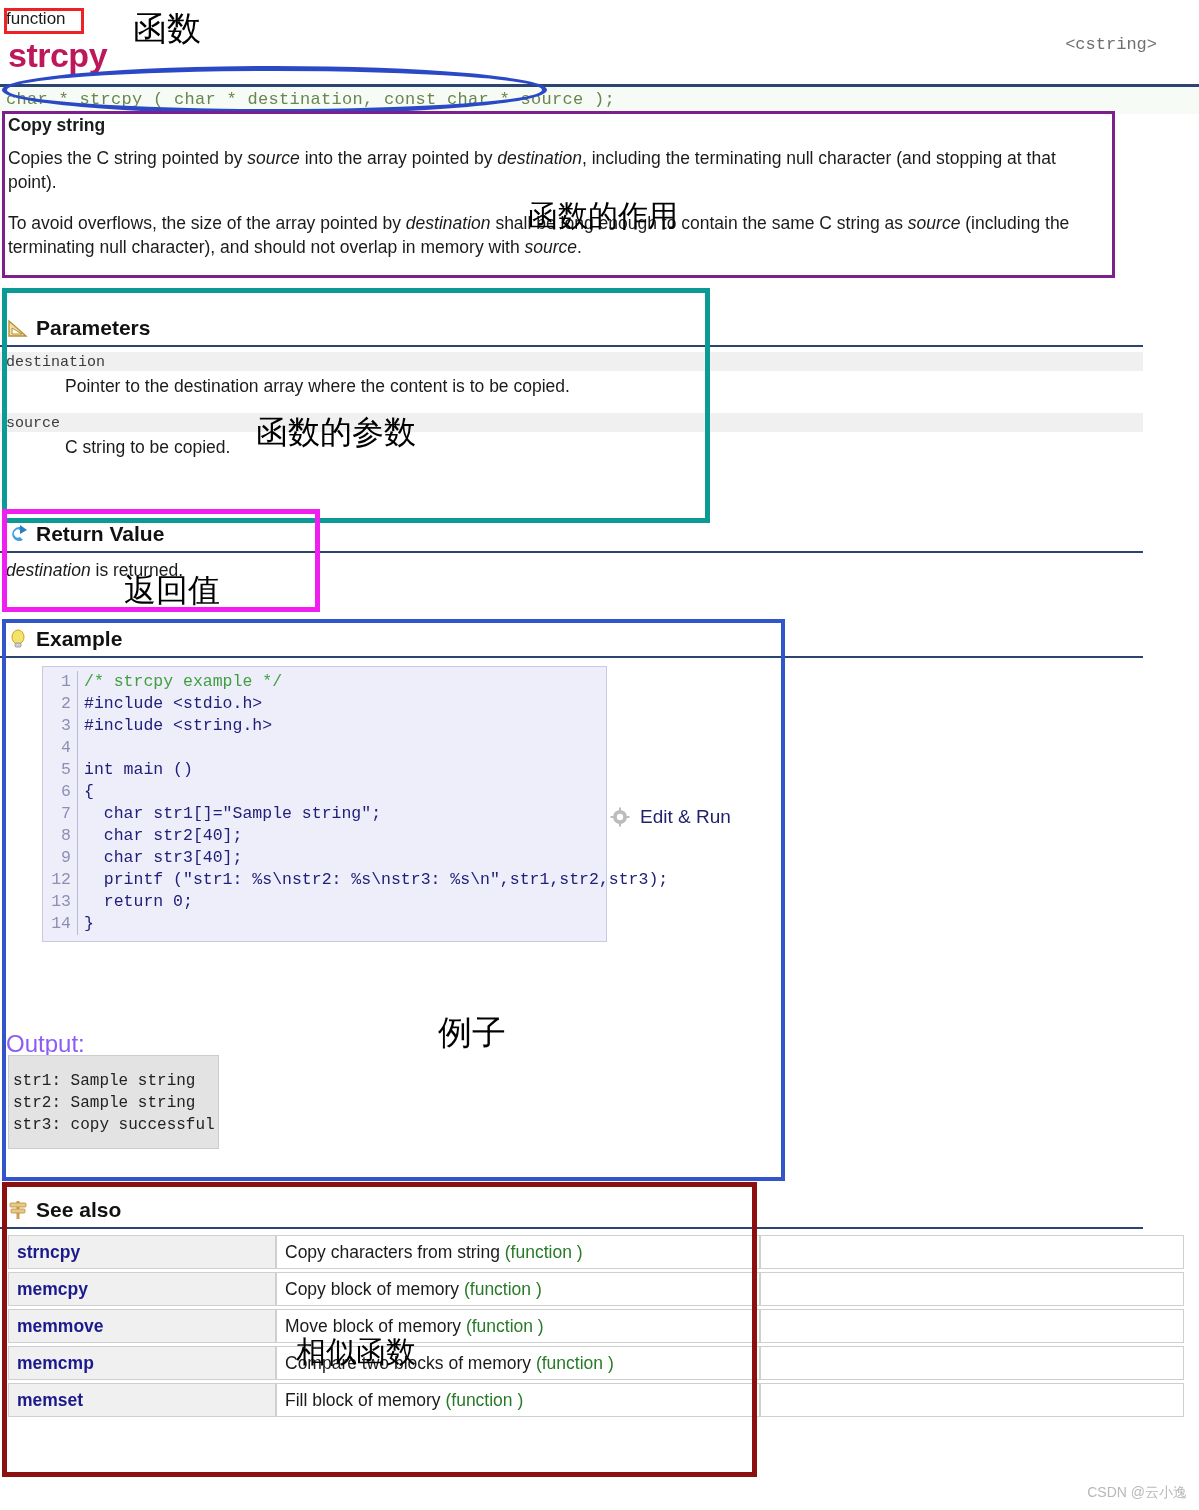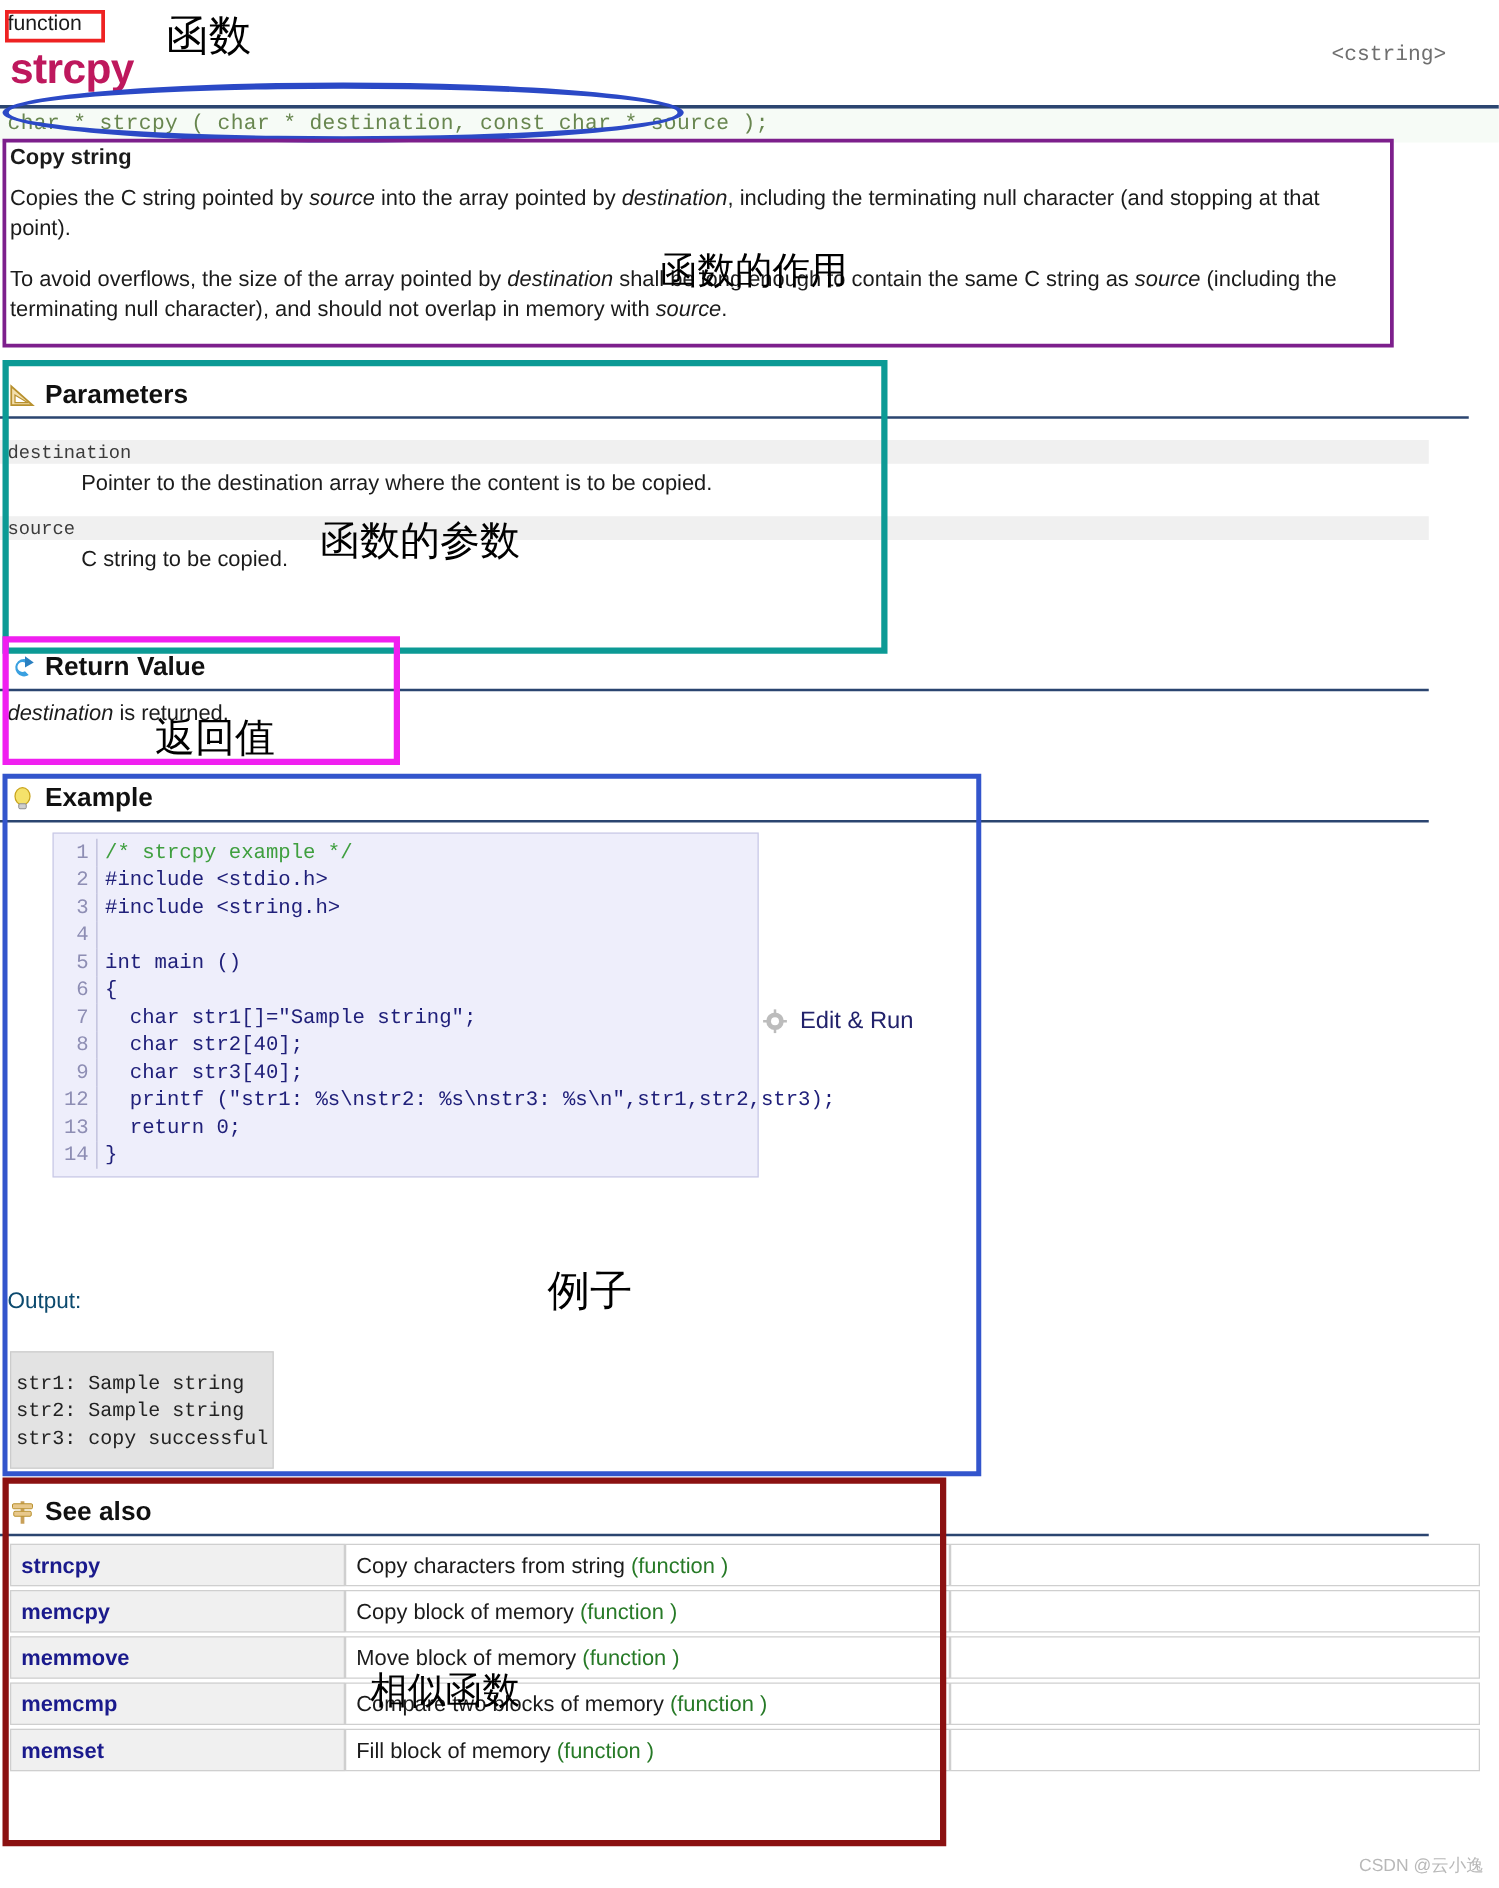--- a/index.html
+++ b/index.html
@@ -173,36 +173,35 @@
     font-size: 19px;
     color: #22226b;
   }
   .gear {
     width: 20px; height: 20px;
   }
 
   .output-label {
     position: absolute;
     left: 6px; top: 1030px;
-    font-size: 18px;
-    color: #0c4a6e;
+    font-size: 24px;
+    color: #8b5cf6;
   }
   .output-box {
     position: absolute;
     left: 8px; top: 1055px;
     width: 201px;
     background: #e3e3e3;
     border: 1px solid #cccccc;
     padding: 14px 4px 12px 4px;
     font-family: "Liberation Mono", monospace;
     font-size: 16px;
     line-height: 22px;
     color: #222;
     white-space: pre;
-    margin-top: 26px;
   }
 
   
   .seealso-table {
     position: absolute;
     left: 8px; top: 1232px;
     width: 1140px;
     border-collapse: separate;
     border-spacing: 0 3px;
     table-layout: fixed;
@@ -265,21 +264,21 @@
   <div class="sig-rule"></div>
   <div class="sig-box">char * strcpy ( char * destination, const char * source );</div>
 </div>
 
 <div class="desc">
   <h3>Copy string</h3>
   <p><span>Copies the C string pointed by </span><i>source</i><span> into the array pointed by </span><i>destination</i><span>, including the terminating null character (and stopping at that point).</span></p>
   <p><span>To avoid overflows, the size of the array pointed by </span><i>destination</i><span> shall be long enough to contain the same C string as </span><i>source</i><span> (including the terminating null character), and should not overlap in memory with </span><i>source</i><span>.</span></p>
 </div>
 
-<div class="sec-head" style="top:302px;padding-left:32px;">
+<div class="sec-head" style="top:314px;">
   <svg class="sec-icon" viewBox="0 0 22 22">
     <polygon points="2,19 19,19 2,4" fill="#f3dfae" stroke="#b8912f" stroke-width="1.4"></polygon>
     <polygon points="5,17 15,17 5,11" fill="#ffffff" stroke="#b8912f" stroke-width="1"></polygon>
   </svg>
   <div class="title">Parameters</div>
 </div>
 
 <div class="param-stripe" style="top:352px;"></div>
 <div class="param-name" style="top:354px;">destination</div>
 <div class="param-desc" style="top:376px;">Pointer to the destination array where the content is to be copied.</div>

